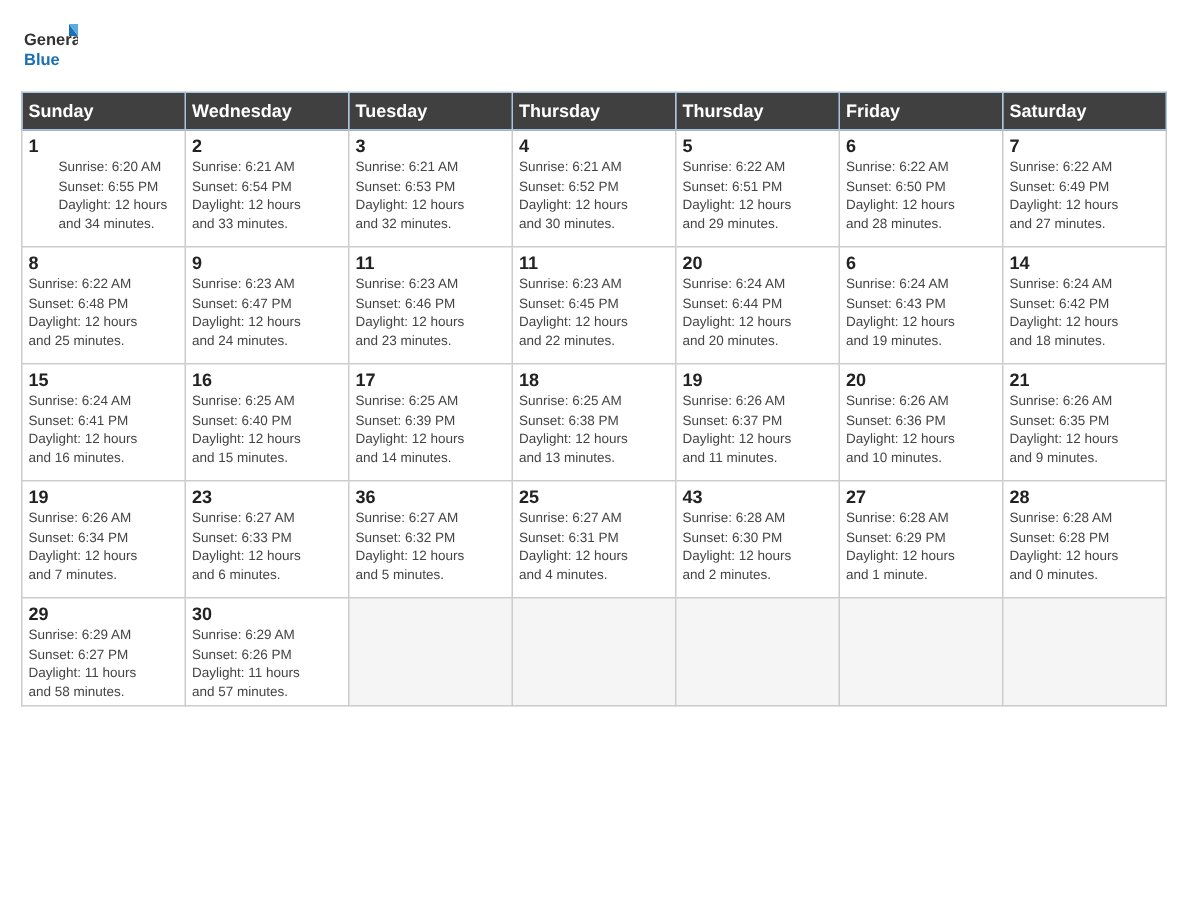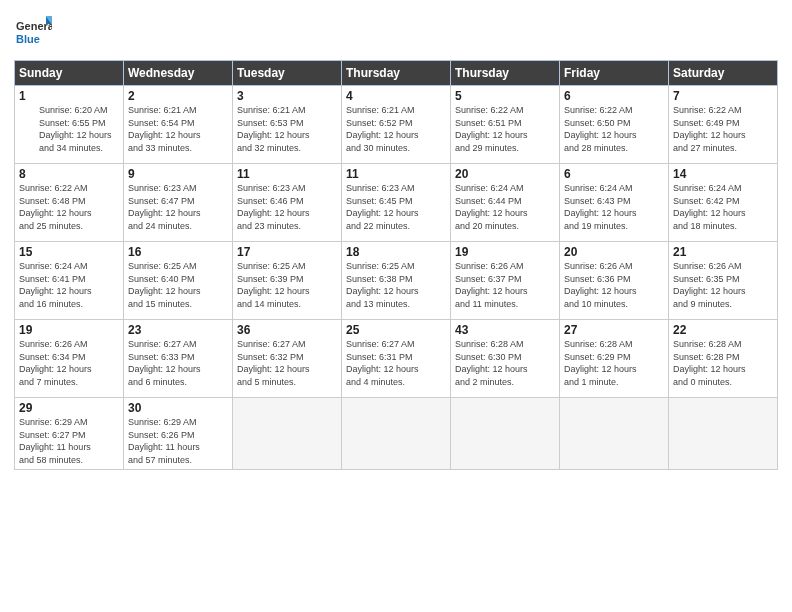--- a/index.html
+++ b/index.html
@@ -305,21 +305,21 @@
 and 2 minutes.</div>
           </td>
           <td>
             <span class="day-number">27</span>
             <div class="day-info" style="white-space: pre-line;">Sunrise: 6:28 AM
 Sunset: 6:29 PM
 Daylight: 12 hours
 and 1 minute.</div>
           </td>
           <td>
-            <span class="day-number">22</span>
+            <span class="day-number">28</span>
             <div class="day-info" style="white-space: pre-line;">Sunrise: 6:28 AM
 Sunset: 6:28 PM
 Daylight: 12 hours
 and 0 minutes.</div>
           </td>
         </tr>
         <tr class="last-row">
           <td>
             <span class="day-number">29</span>
             <div class="day-info" style="white-space: pre-line;">Sunrise: 6:29 AM

